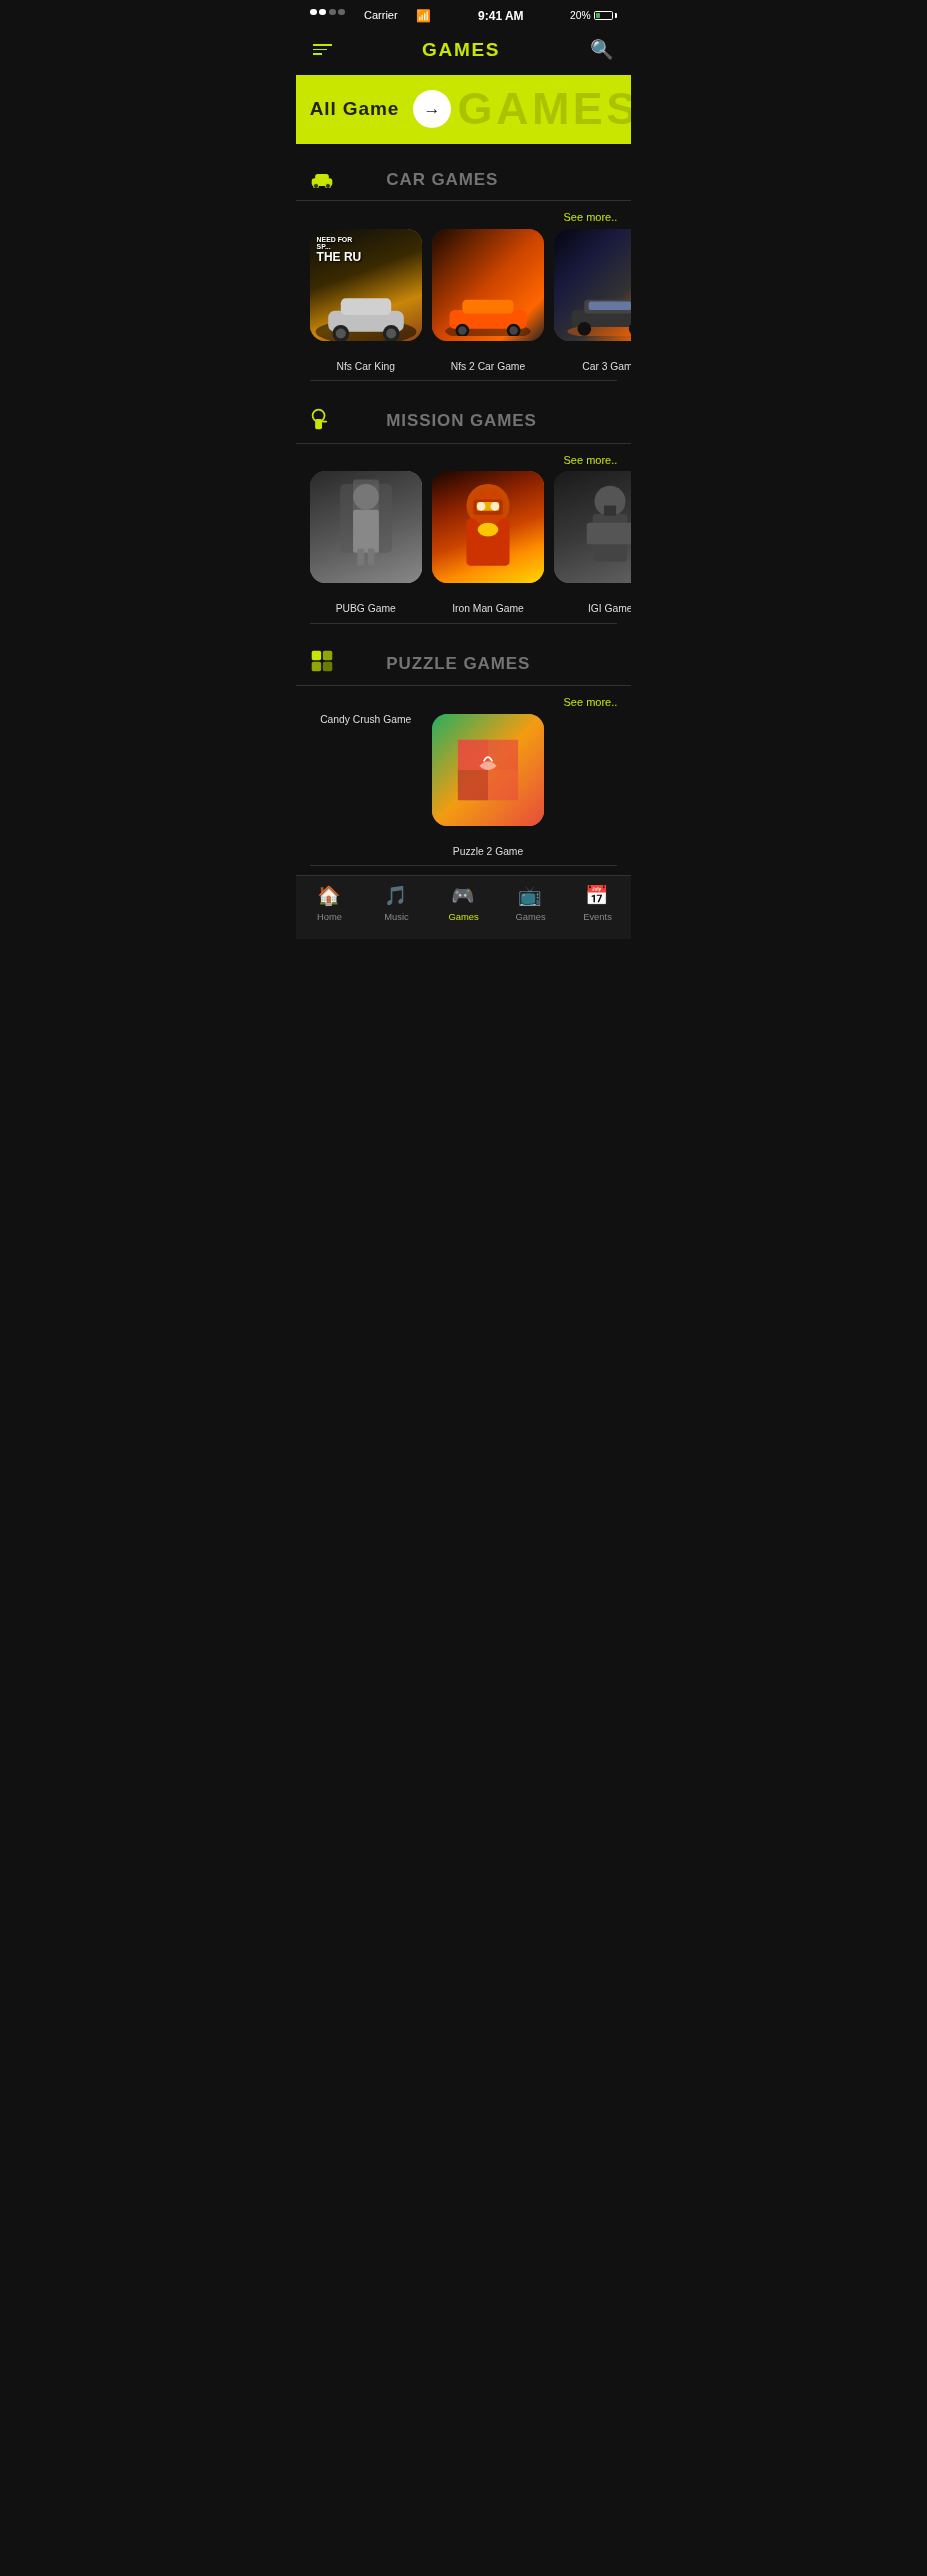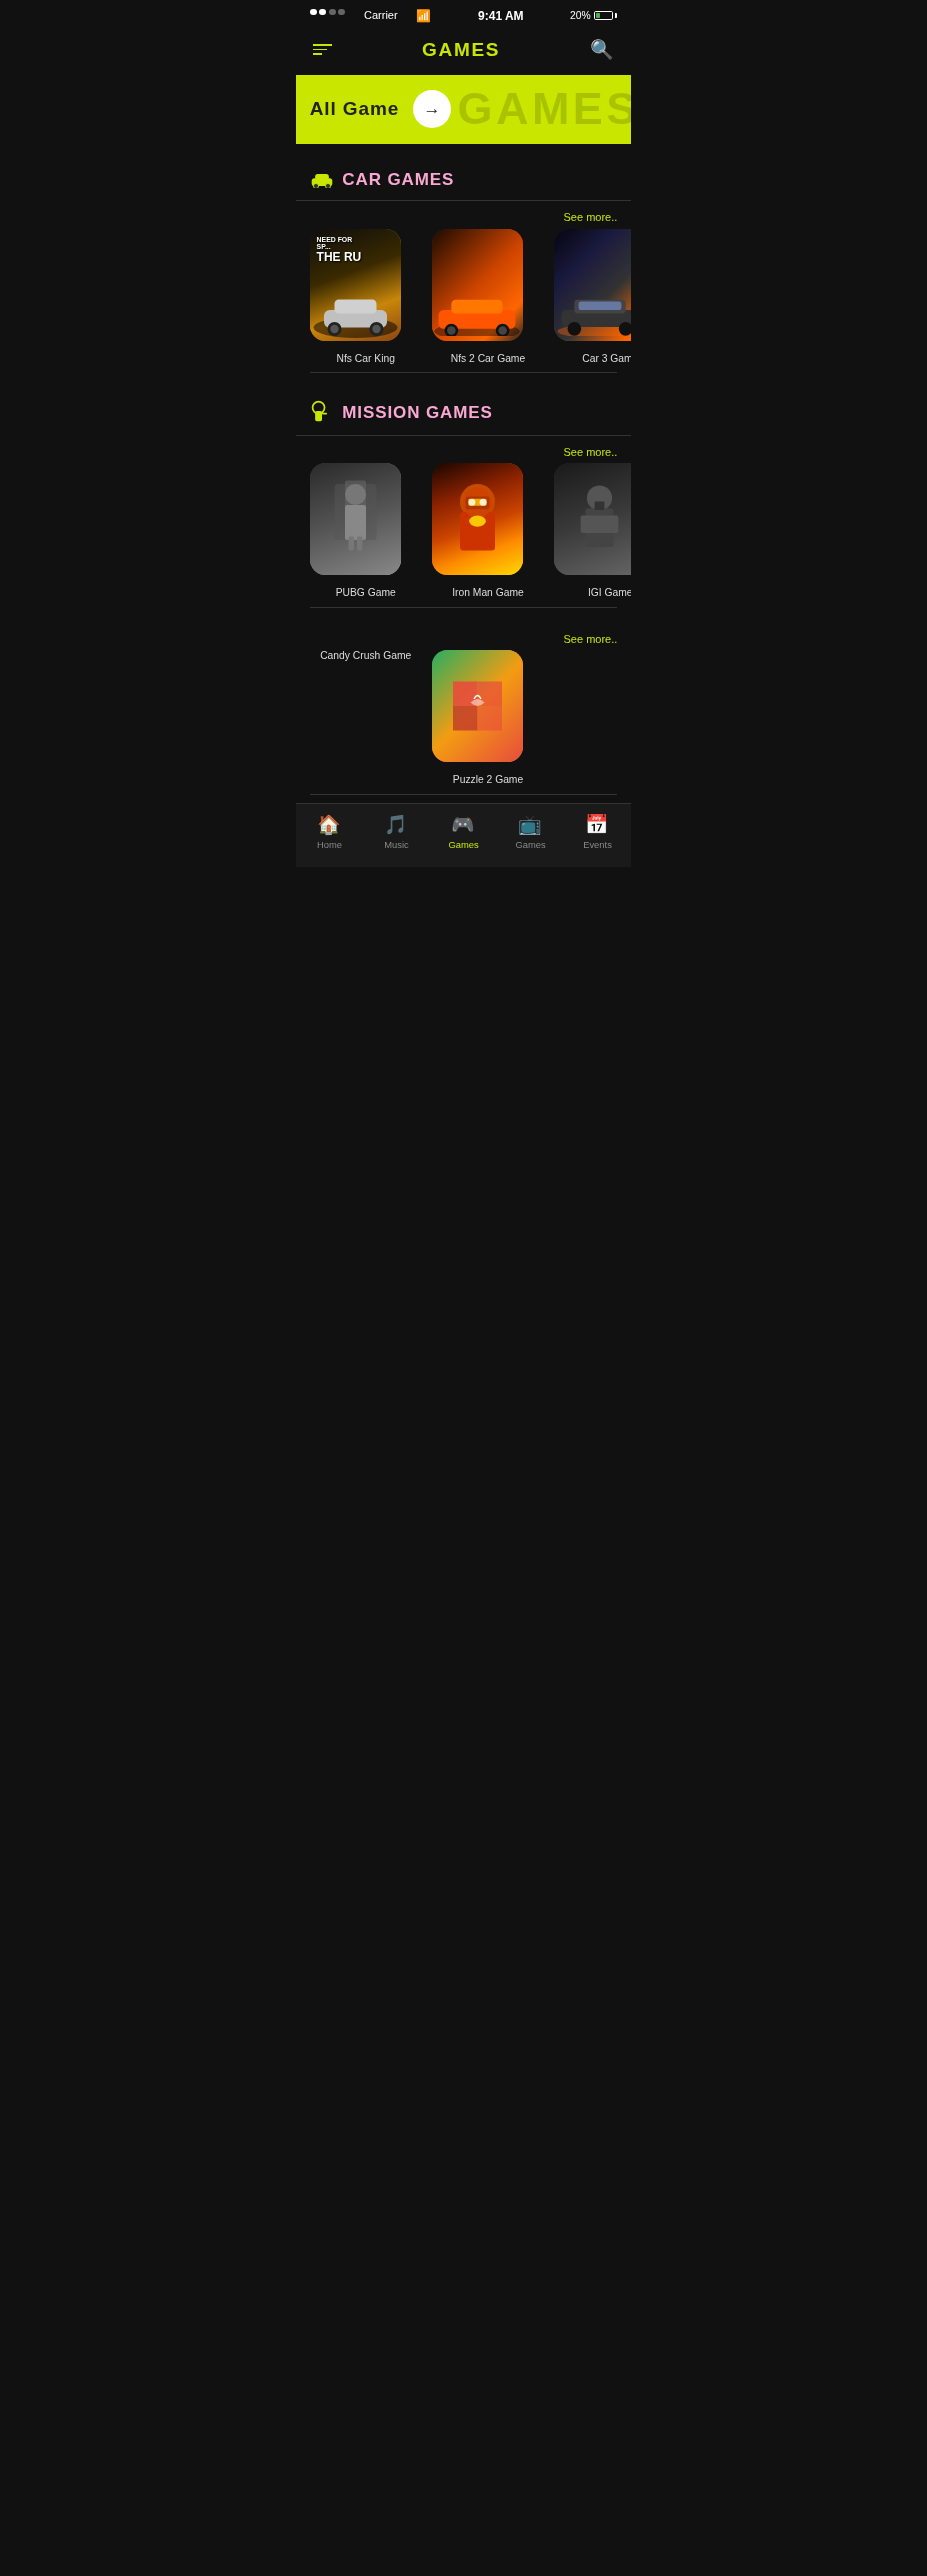--- a/index.html
+++ b/index.html
@@ -113,25 +113,26 @@
     .section-header {
       display: flex;
       align-items: center;
       padding: 0 13.7px 6.9px;
       border-bottom: 0.9px solid #333;
       margin-bottom: 10.3px;
       gap: 8.6px;
     }
     .section-icon { font-size: 20.6px; }
     .section-title {
-      color: #f9a8d4;
+      color: #737373;
       font-size: 17px;
       font-weight: 700;
       letter-spacing: 0.9px;
       flex: 1;
+      margin-left: 44px;
     }
     .see-more {
       color: #c8e600;
       font-size: 11px;
       text-align: right;
       padding: 0 13.7px 5.2px;
       cursor: pointer;
     }
 
     
@@ -142,25 +143,25 @@
       padding: 0 13.7px 8.6px;
       scrollbar-width: none;
     }
     .games-row::-webkit-scrollbar { display: none; }
     .game-card {
       flex-shrink: 0;
       width: 112px;
       cursor: pointer;
     }
     .game-thumb {
-      width: 91px;
+      width: 112px;
       height: 112px;
       border-radius: 15.5px;
       overflow: hidden;
-      margin-bottom: 12px;
+      margin-bottom: 20px;
       position: relative;
     }
     .game-label {
       color: #ddd;
       font-size: 10.3px;
       text-align: center;
     }
 
     
     .thumb-nfs { background: linear-gradient(135deg, #1a1a2e 0%, #c8860a 50%, #8b4513 100%); }
@@ -374,20 +375,29 @@
     </svg>
   </div>
           </div>
           <div class="game-label">IGI Game</div>
         </div>
 
     </div>
     <div class="divider"></div>
   </div>
     <div class="section">
+    <div class="section-header">
+      <span class="section-icon"><svg width="24" height="24" viewBox="0 0 28 28" fill="none">
+      <rect x="2" y="2" width="11" height="11" rx="2" fill="#c8e600"></rect>
+      <rect x="15" y="2" width="11" height="11" rx="2" fill="#c8e600" opacity="0.7"></rect>
+      <rect x="2" y="15" width="11" height="11" rx="2" fill="#c8e600" opacity="0.7"></rect>
+      <rect x="15" y="15" width="11" height="11" rx="2" fill="#c8e600" opacity="0.5"></rect>
+    </svg></span>
+      <span class="section-title">PUZZLE GAMES</span>
+    </div>
     <div class="see-more">See more..</div>
     <div class="games-row">
 
         <div class="game-card">
           <div class="game-label">Candy Crush  Game</div>
         </div>
 
 
         <div class="game-card">
           <div class="game-thumb thumb-puzzle2">

